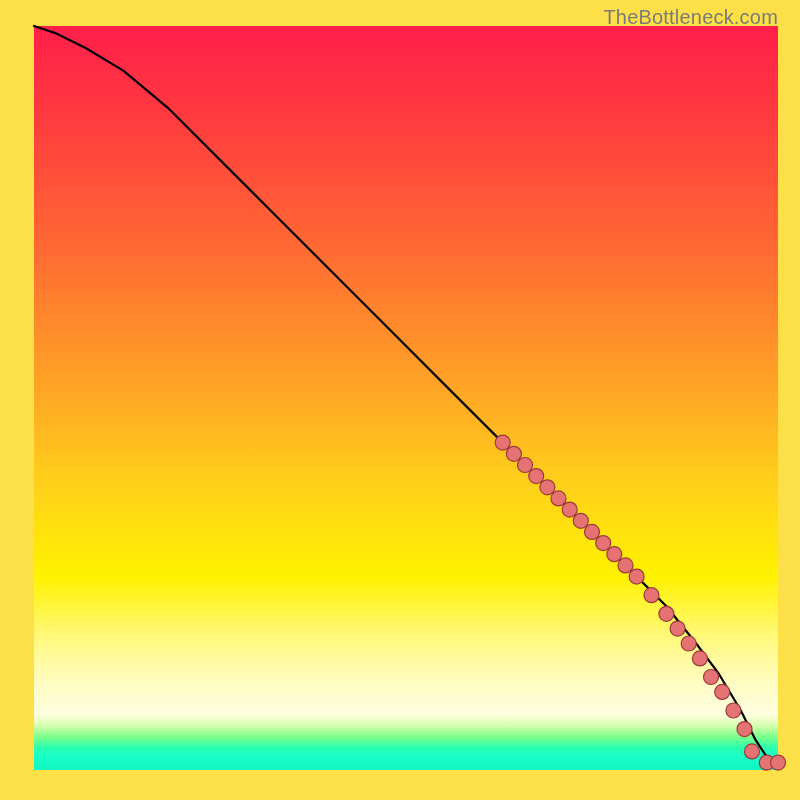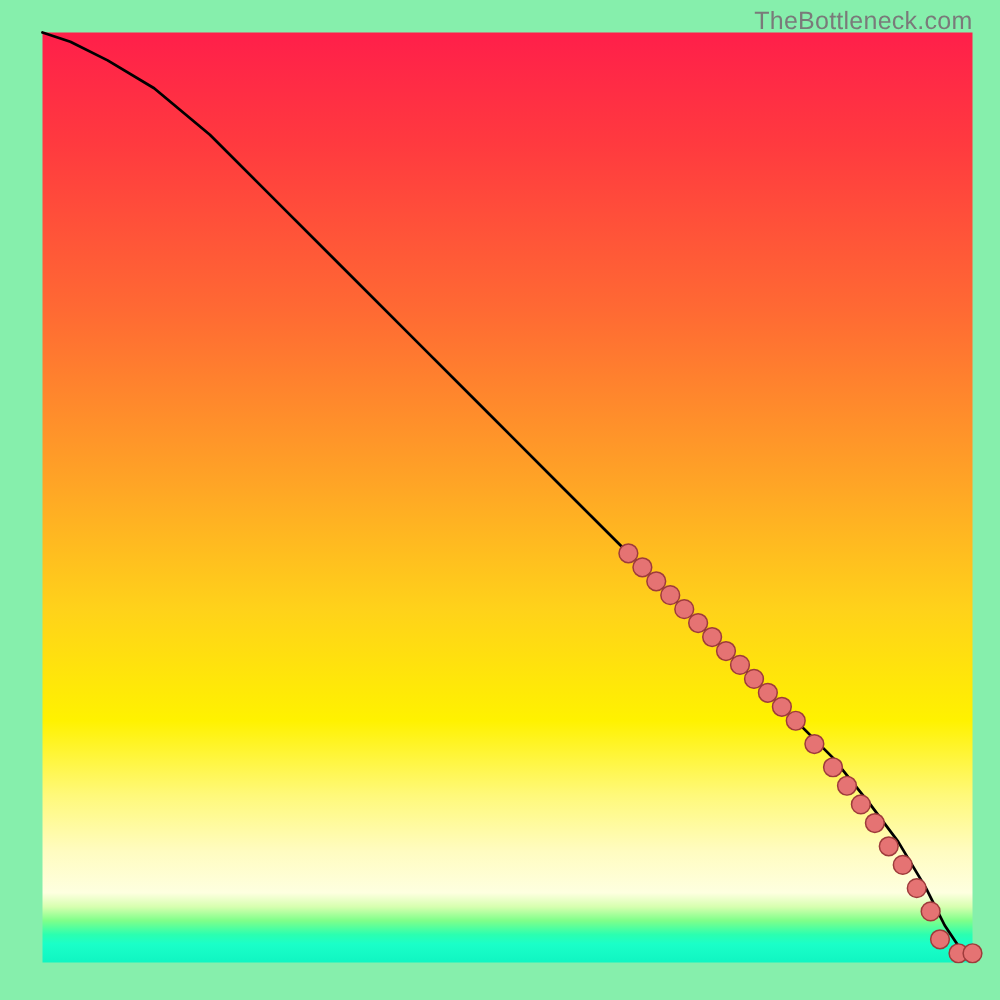--- a/index.html
+++ b/index.html
@@ -10,21 +10,21 @@
     background: #000;
     font-family: Arial, Helvetica, sans-serif;
     overflow: hidden;
   }
   .frame {
     position: absolute;
     left: 0;
     top: 0;
     width: 800px;
     height: 800px;
-    background: #86efac;
+    background: #fde047;
   }
   .plot {
     position: absolute;
     left: 34px;
     top: 26px;
     width: 744px;
     height: 744px;
     
     background: linear-gradient(
       to bottom,

